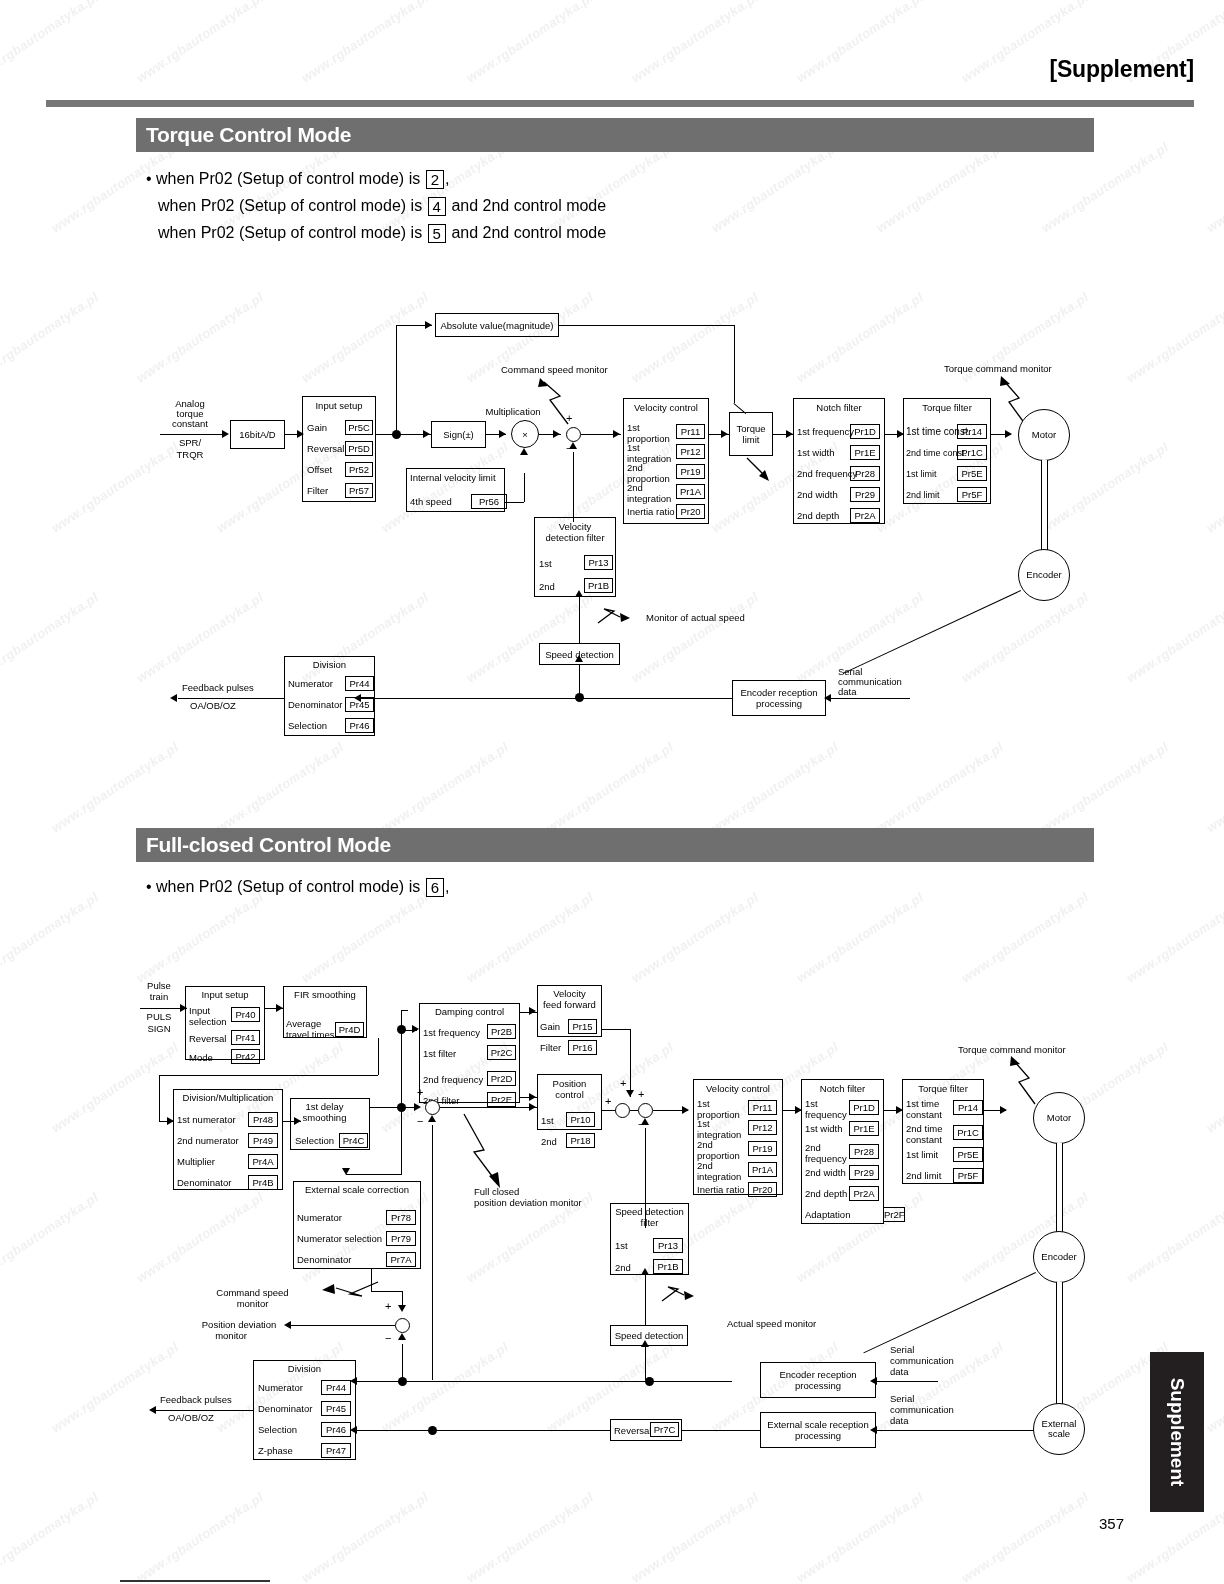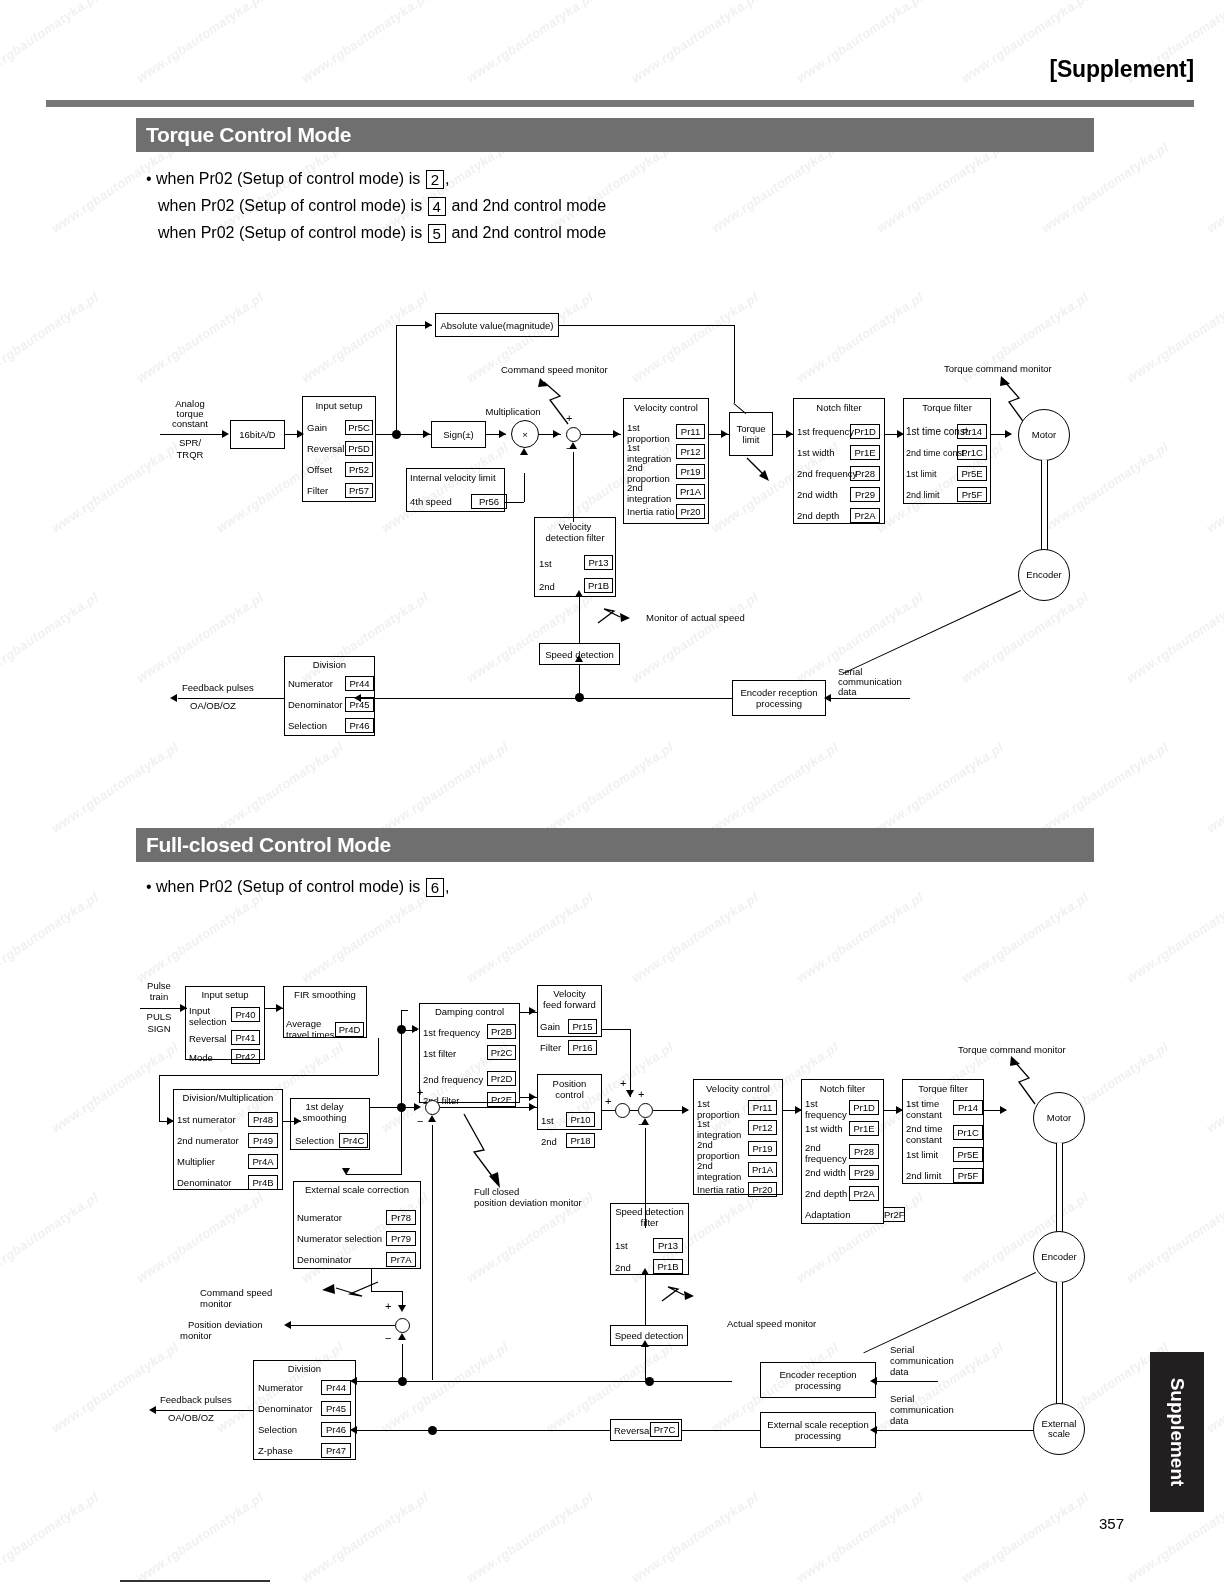--- a/index.html
+++ b/index.html
@@ -64,21 +64,21 @@
   .blk-title{
     position:absolute;left:0;right:0;text-align:center;font-size:9.5px;line-height:11px;
   }
   .row{position:absolute;font-size:9.5px;line-height:10.5px;}
   .pbox{
     position:absolute;border:1.1px solid #000;box-sizing:border-box;
     font-size:9.5px;text-align:center;line-height:13px;height:15px;
   }
   .lbl{position:absolute;font-size:9.5px;line-height:11px;}
   .lbl.c{text-align:center;}
-  .lbl.r{text-align:left;}
+  .lbl.r{text-align:center;}
   .ctrbox{
     position:absolute;border:1.2px solid #000;box-sizing:border-box;
     display:flex;align-items:center;justify-content:center;
     text-align:center;font-size:9.5px;line-height:11px;
   }
   .circ{
     position:absolute;border:1.2px solid #000;border-radius:50%;box-sizing:border-box;
     display:flex;align-items:center;justify-content:center;
     font-size:9.5px;background:#fff;
   }

